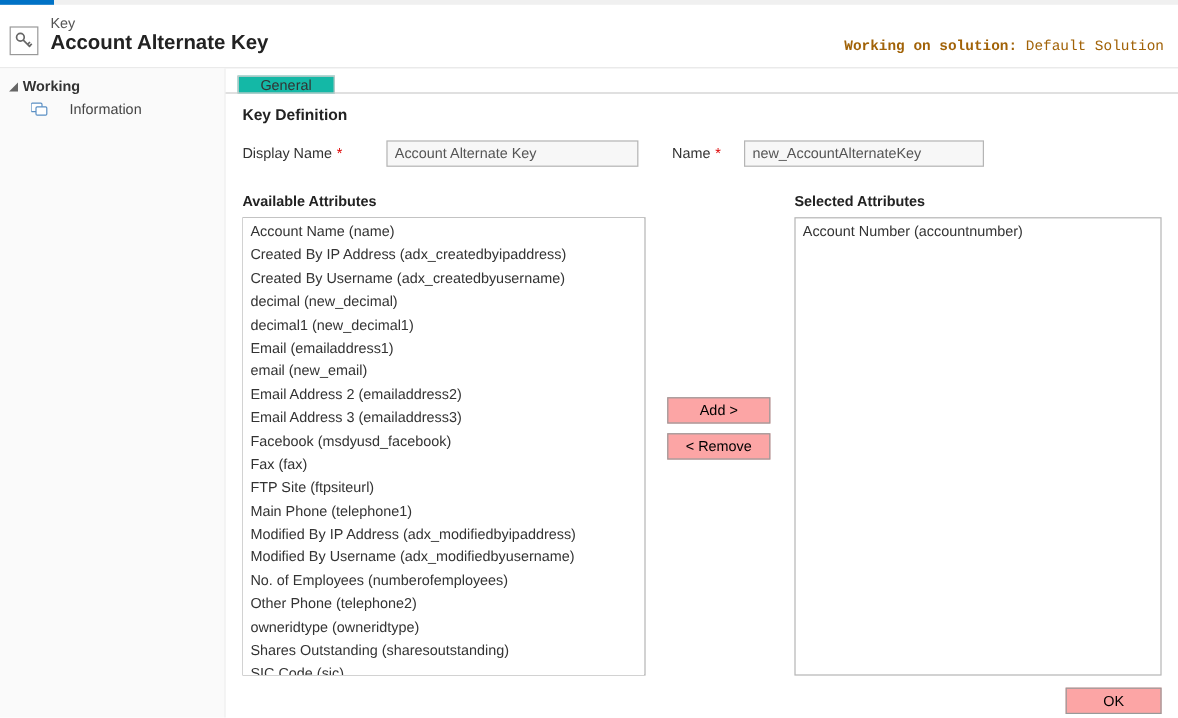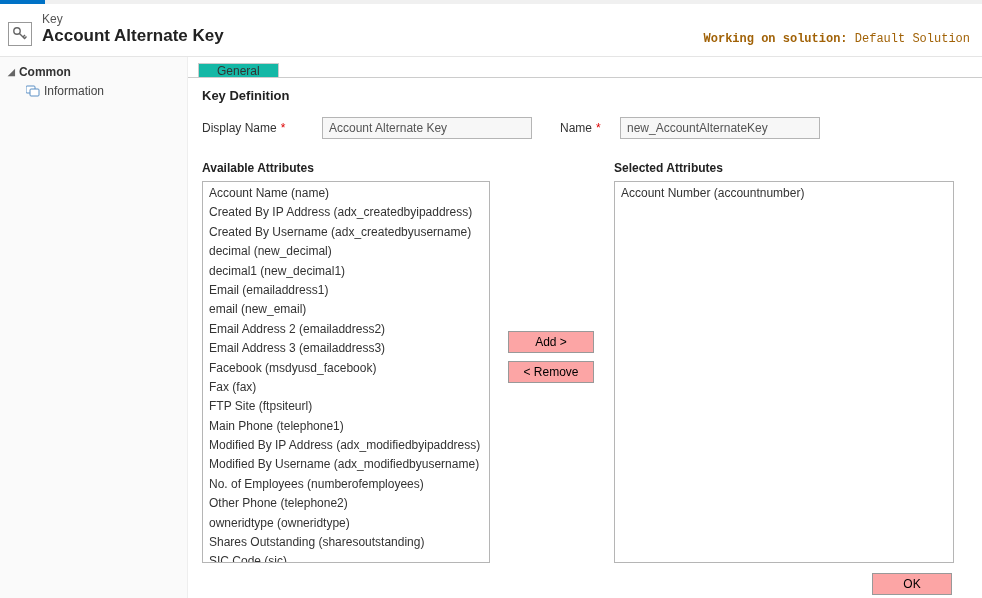--- a/index.html
+++ b/index.html
@@ -14,56 +14,56 @@
 .header-titles { flex: 1; }
 .header-super { font-size: 12px; color: #555; }
 .header-title { font-size: 17px; font-weight: 600; color: #222; }
 .header-right { font-size: 12px; color: #a16207; margin-top: 16px; font-family: Liberation Mono, monospace; }
 .header-right .bold { font-weight: 600; }
 
 .body { display: flex; height: calc(100% - 4px - 50px); }
 .sidebar { width: 188px; background: #fafafa; border-right: 1px solid #eee; padding-top: 6px; }
 .tree-head { display: flex; align-items: center; gap: 4px; padding: 2px 8px; font-weight: 600; font-size: 12px; color: #333; }
 .caret { font-size: 9px; color: #666; }
-.tree-child { display: flex; align-items: center; gap: 4px; padding: 3px 8px 3px 26px; font-size: 12px; color: #444; cursor: pointer; }
+.tree-child { display: flex; align-items: center; gap: 18px; padding: 3px 8px 3px 26px; font-size: 12px; color: #444; cursor: pointer; }
 .info-icon svg { display:block; }
 
 .main { flex: 1; display: flex; flex-direction: column; }
 .tabs { display: flex; margin: 6px 0 0 10px; }
 .tab { border: 1px solid #ccc; border-bottom: none; background: #14b8a6; padding: 0 18px; font-size: 12px; color: #333; cursor: pointer; }
 .tab-panel { border-top: 1px solid #ccc; margin-top: -1px; flex:1; padding: 10px 14px; position: relative; }
 
 .section-title { font-weight: 600; font-size: 13px; margin-bottom: 14px; color: #222; }
 
 .form-row { display: flex; gap: 28px; margin-bottom: 22px; }
 .form-group { display: flex; align-items: center; gap: 10px; }
 .form-label { font-size: 12px; color: #333; min-width: 110px; }
 .req { color: #d00; margin-left: 4px; }
 input.text { border: 1px solid #b5b5b5; background: #f7f7f7; padding: 3px 6px; font-size: 12px; height: 22px; color: #555; }
 .dn-input { width: 210px; }
 .nm-input { width: 200px; }
 
 .columns { display: flex; gap: 18px; align-items: flex-start; }
-.col-left { width: 288px; }
+.col-left { width: 336px; }
 .col-mid { width: 88px; display:flex; flex-direction: column; gap: 8px; margin-top: 170px; }
 .col-right { flex: 1; max-width: 340px; }
 .col-title { font-weight: 600; font-size: 12px; margin-bottom: 6px; color: #222; }
 
 .listbox { border: 1px solid #b5b5b5; height: 382px; overflow-y: scroll; background: #fff; padding: 2px 4px; }
 .listbox.right { height: 382px; overflow-y: auto; }
 .listbox .item { font-size: 12px; color: #333; padding: 1px 2px; line-height: 1.45; cursor: pointer; white-space: nowrap; }
 
 .listbox::-webkit-scrollbar { width: 16px; }
 .listbox::-webkit-scrollbar-track { background: #eee; }
 .listbox::-webkit-scrollbar-thumb { background: #c8c8c8; }
 .listbox::-webkit-scrollbar-button { background:#eee; height:16px; display:block; }
 
 .btn { border: 1px solid #999; background: #fca5a5; padding: 3px 0; font-size: 12px; cursor: pointer; text-align:center; width: 86px; }
 
-.footer { position: absolute; right: 30px; bottom: 6px; }
+.footer { position: absolute; right: 14px; bottom: 6px; }
 .btn-ok { width: 80px; }
 </style>
 </head>
 <body>
 
 <div class="loading-bar">
     <div class="fill"></div>
   </div>
 
 <div class="header">
@@ -82,21 +82,21 @@
   <div class="header-right">
     <span class="bold">Working on solution:</span>
     <span>Default Solution</span>
   </div>
 </div>
 
 <div class="body">
   <div class="sidebar">
     <div class="tree-head">
       <span class="caret">◢</span>
-      <span>Common</span>
+      <span>Working</span>
     </div>
     <div class="tree-child">
       <span class="info-icon">
         <svg width="14" height="12" viewBox="0 0 14 12">
             <rect x="0" y="1" width="9" height="7" rx="1" fill="#fff" stroke="#5a8fc4" stroke-width="1"></rect>
             <rect x="4" y="4" width="9" height="7" rx="1" fill="#fff" stroke="#5a8fc4" stroke-width="1"></rect>
           </svg>
       </span>
       <span>Information</span>
     </div>

